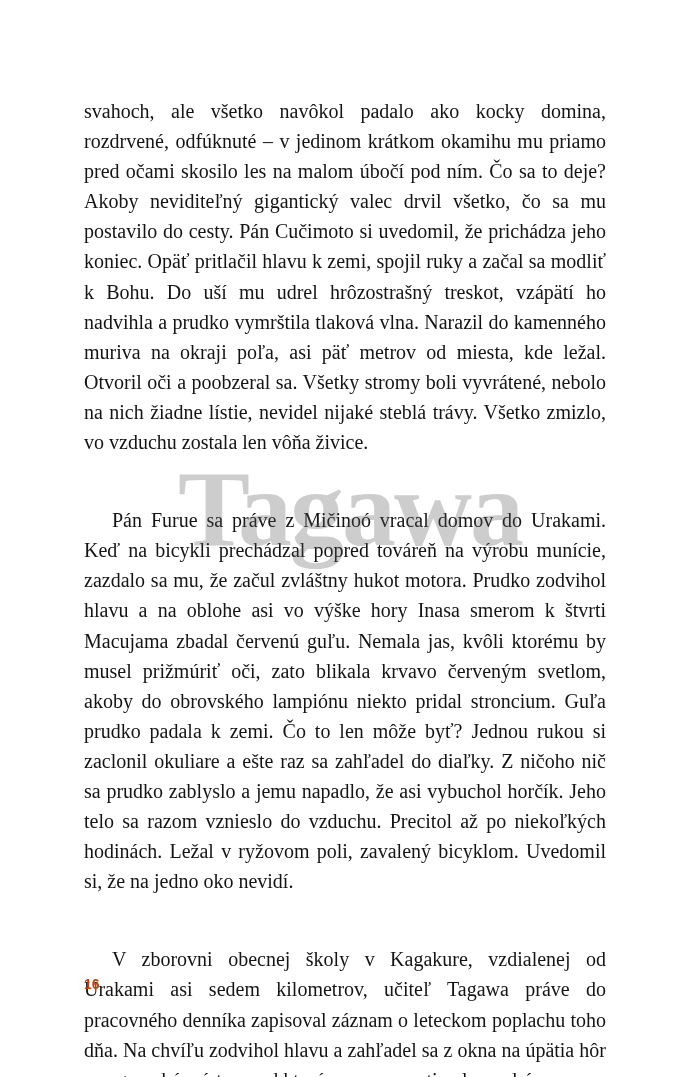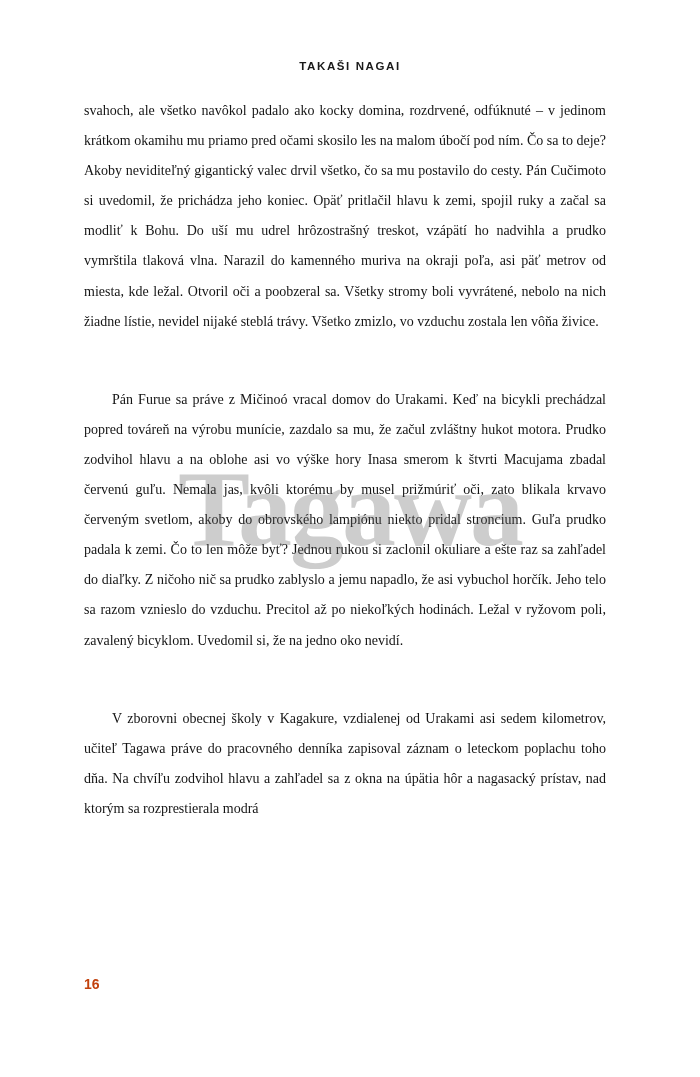--- a/index.html
+++ b/index.html
@@ -35,21 +35,21 @@
     color: #1a1a1a;
   }
   .text-column {
     position: absolute;
     top: 96px;
     left: 84px;
     width: 522px;
   }
   .para {
     margin: 0;
-    font-size: 14px;
+    font-size: 20px;
     line-height: 30.1px;
     text-align: justify;
     text-justify: inter-word;
     hyphens: manual;
     color: #141414;
   }
   .para + .para {
     margin-top: 18px;
   }
   .para.indent {
@@ -85,21 +85,20 @@
     letter-spacing: -2px;
     transform: translateY(-30px);
     user-select: none;
   }
 </style>
 </head>
 <body>
 
 <div class="page">
 
-  <div class="running-head">TAKAŠI NAGAI</div>
 
   <div class="text-column">
     <p class="para">svahoch, ale všetko navôkol padalo ako kocky domina, rozdrvené, odfúknuté – v jedinom krátkom okamihu mu priamo pred očami skosilo les na malom úbočí pod ním. Čo sa to deje? Akoby neviditeľný gigantický valec drvil všetko, čo sa mu postavilo do cesty. Pán Cučimoto si uvedomil, že prichádza jeho koniec. Opäť pritlačil hlavu k zemi, spojil ruky a začal sa modliť k Bohu. Do uší mu udrel hrôzostrašný treskot, vzápätí ho nadvihla a prudko vymrštila tlaková vlna. Narazil do kamenného muriva na okraji poľa, asi päť metrov od miesta, kde ležal. Otvoril oči a poobzeral sa. Všetky stromy boli vyvrátené, nebolo na nich žiadne lístie, nevidel nijaké steblá trávy. Všetko zmizlo, vo vzduchu zostala len vôňa živice.</p>
     <p class="para indent">Pán Furue sa práve z Mičinoó vracal domov do Urakami. Keď na bicykli prechádzal popred továreň na výrobu munície, zazdalo sa mu, že začul zvláštny hukot motora. Prudko zodvihol hlavu a na oblohe asi vo výške hory Inasa smerom k štvrti Macujama zbadal červenú guľu. Nemala jas, kvôli ktorému by musel prižmúriť oči, zato blikala krvavo červeným svetlom, akoby do obrovského lampiónu niekto pridal stroncium. Guľa prudko padala k zemi. Čo to len môže byť? Jednou rukou si zaclonil okuliare a ešte raz sa zahľadel do diaľky. Z ničoho nič sa prudko zablyslo a jemu napadlo, že asi vybuchol horčík. Jeho telo sa razom vznieslo do vzduchu. Precitol až po niekoľkých hodinách. Ležal v ryžovom poli, zavalený bicyklom. Uvedomil si, že na jedno oko nevidí.</p>
     <p class="para indent">V zborovni obecnej školy v Kagakure, vzdialenej od Urakami asi sedem kilometrov, učiteľ Tagawa práve do pracovného denníka zapisoval záznam o leteckom poplachu toho dňa. Na chvíľu zodvihol hlavu a zahľadel sa z okna na úpätia hôr a nagasacký prístav, nad ktorým sa rozprestierala modrá</p>
   </div>
 
   <div class="folio">16</div>
 
   <div class="watermark">

